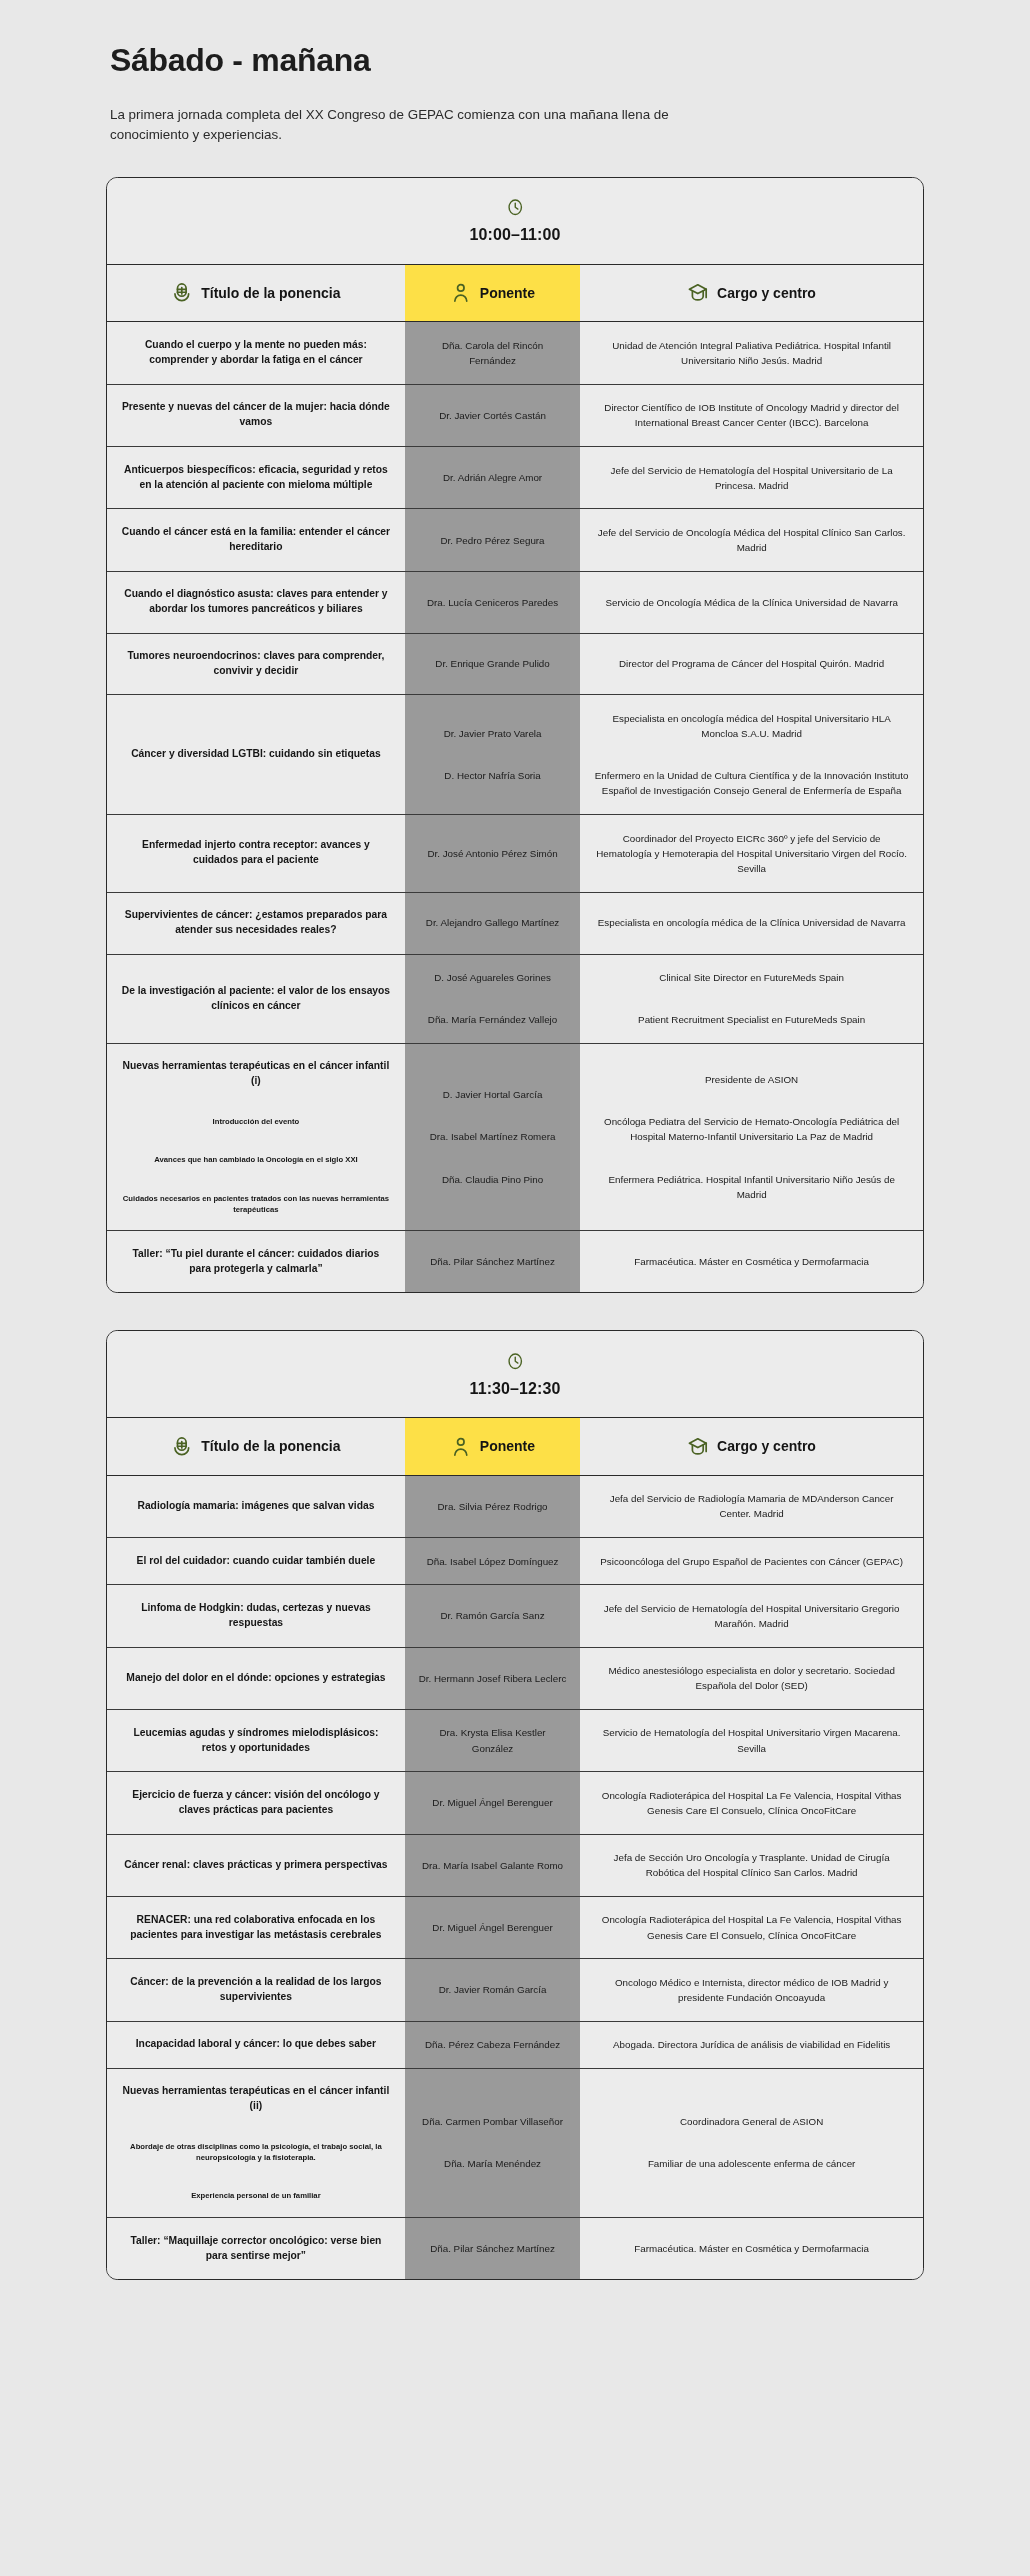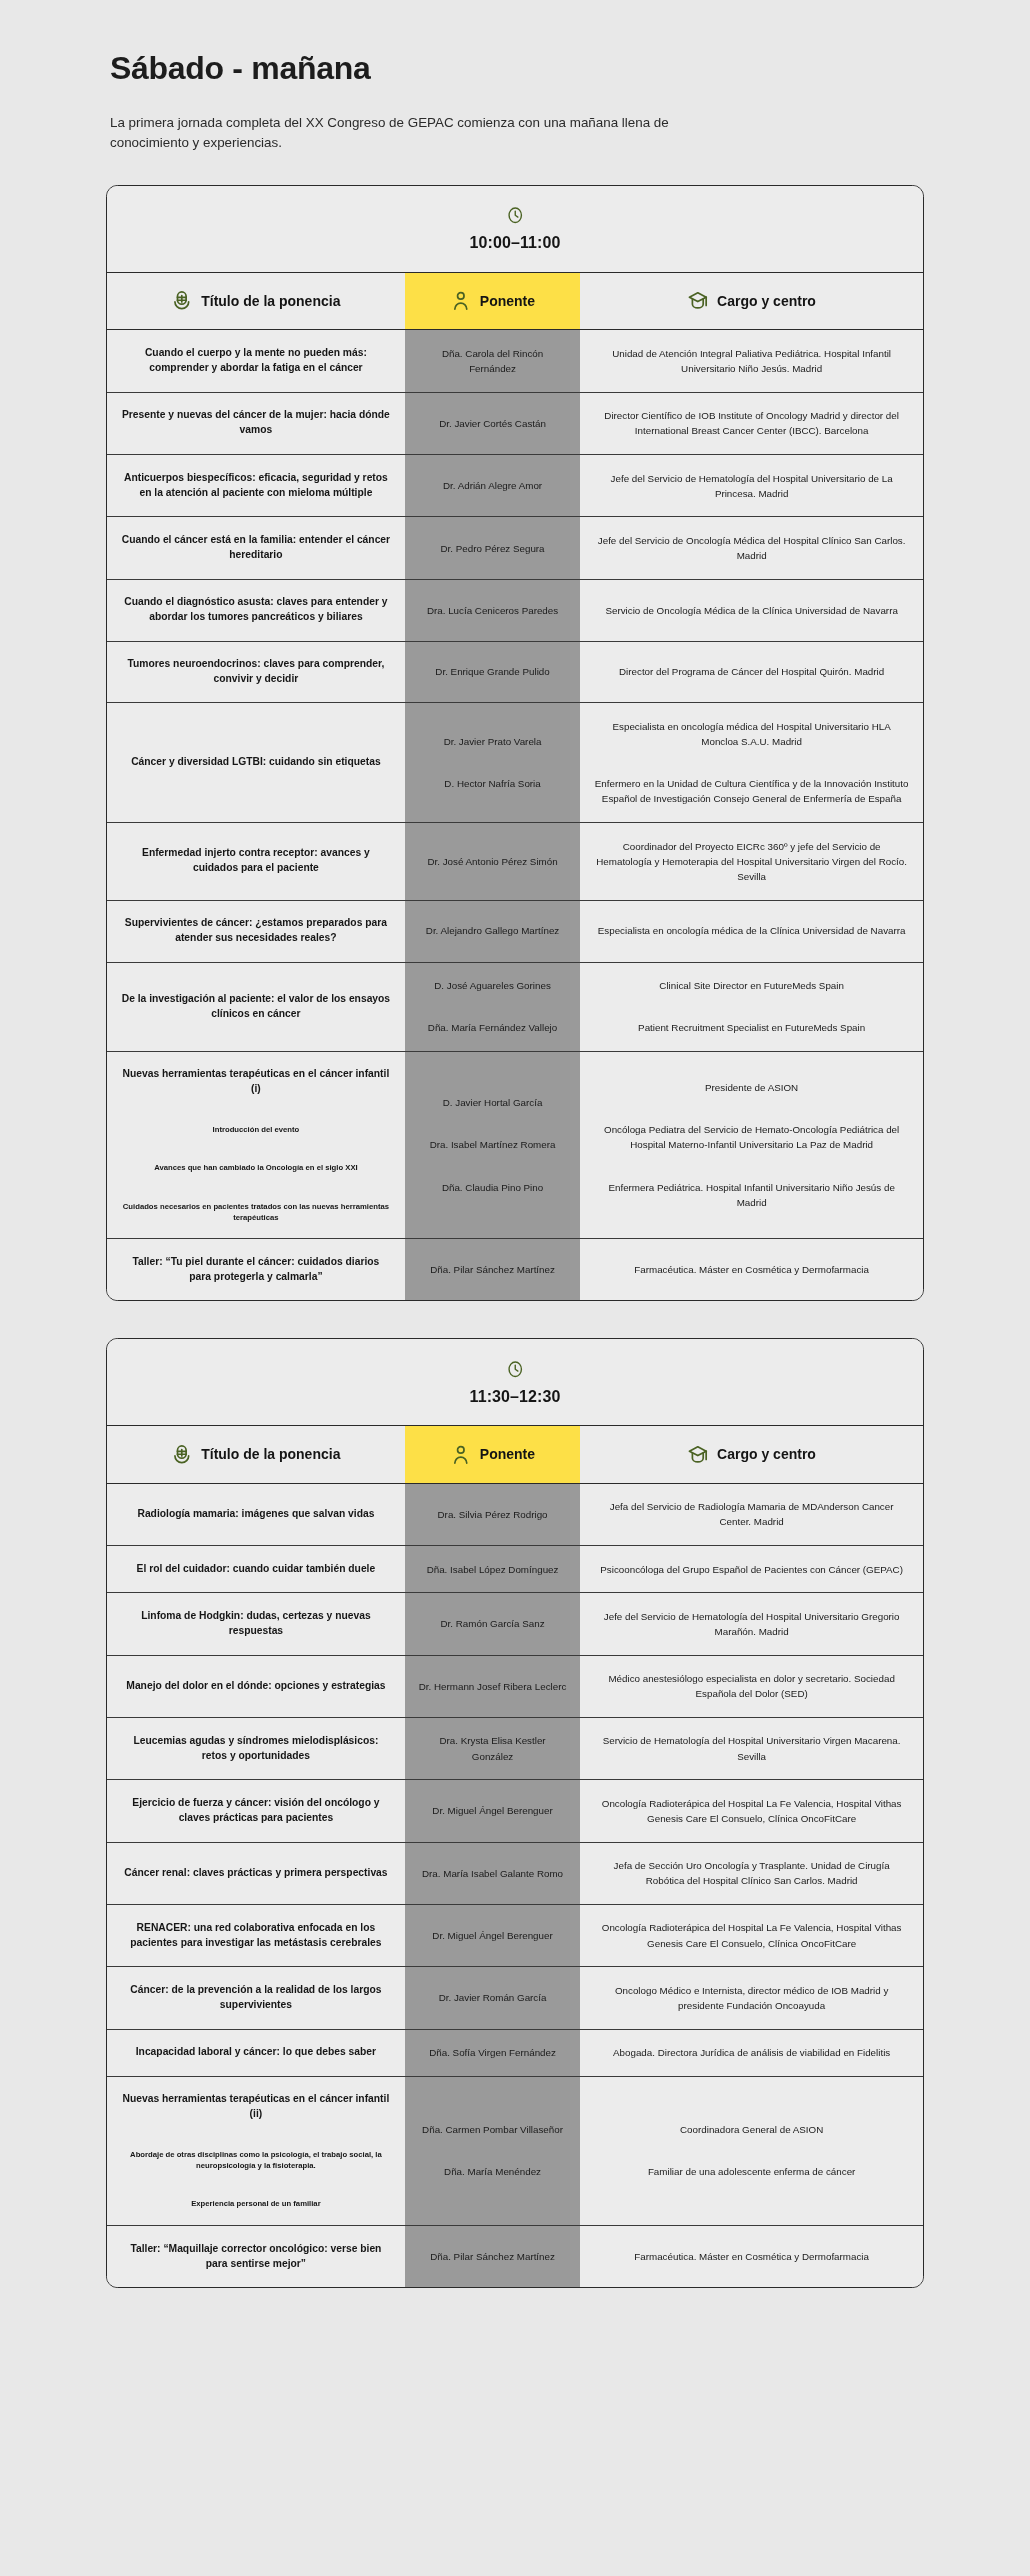--- a/index.html
+++ b/index.html
@@ -5,21 +5,21 @@
 <style>
   * { box-sizing: border-box; margin:0; padding:0; }
   html, body {
     width: 1030px;
     background: #e8e8e8;
     font-family: "Liberation Sans", sans-serif;
     -webkit-font-smoothing: antialiased;
   }
   body { padding: 0 0 20.6px 0; }
 
-  .page { width: 882px; margin: 8px auto; position: relative; }
+  .page { width: 882px; margin: 0 auto; position: relative; }
 
   
   .hero { padding: 44px 36px 0 36px; }
   .hero-title {
     font-size: 32px;
     font-weight: 800;
     color: #1d1d1d;
     letter-spacing: -0.3px;
     line-height: 1.05;
   }
@@ -405,21 +405,21 @@
       <td class="col-speaker"><span>Dr. Miguel Ángel Berenguer</span></td>
       <td class="col-role"><span>Oncología Radioterápica del Hospital La Fe Valencia, Hospital Vithas Genesis Care El Consuelo, Clínica OncoFitCare</span></td>
     </tr>
             <tr>
       <td class="col-title"><span>Cáncer: de la prevención a la realidad de los largos supervivientes</span></td>
       <td class="col-speaker"><span>Dr. Javier Román García</span></td>
       <td class="col-role"><span>Oncologo Médico e Internista, director médico de IOB Madrid y presidente Fundación Oncoayuda</span></td>
     </tr>
             <tr>
       <td class="col-title"><span>Incapacidad laboral y cáncer: lo que debes saber</span></td>
-      <td class="col-speaker"><span>Dña. Sofía Virgen Fernández</span></td>
+      <td class="col-speaker"><span>Dña. Pérez Cabeza Fernández</span></td>
       <td class="col-role"><span>Abogada. Directora Jurídica de análisis de viabilidad en Fidelitis</span></td>
     </tr>
             <tr>
       <td class="col-title">
                 <div class="stack">
                   <div class="main-line">Nuevas herramientas terapéuticas en el cáncer infantil (ii)</div>
                   <div class="gap-lg"></div>
                   <div class="sub-line">Abordaje de otras disciplinas como la psicología, el trabajo social, la neuropsicología y la fisioterapia.</div>
                   <div class="gap-lg"></div>
                   <div class="sub-line">Experiencia personal de un familiar</div>

